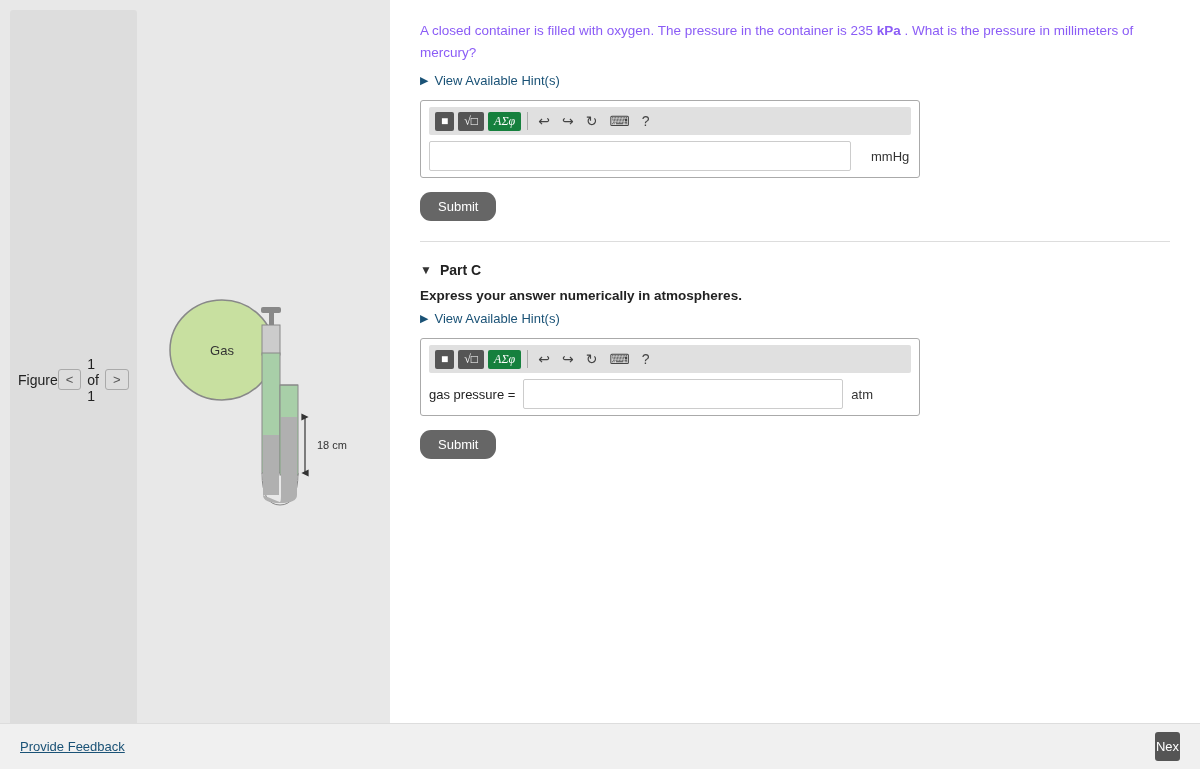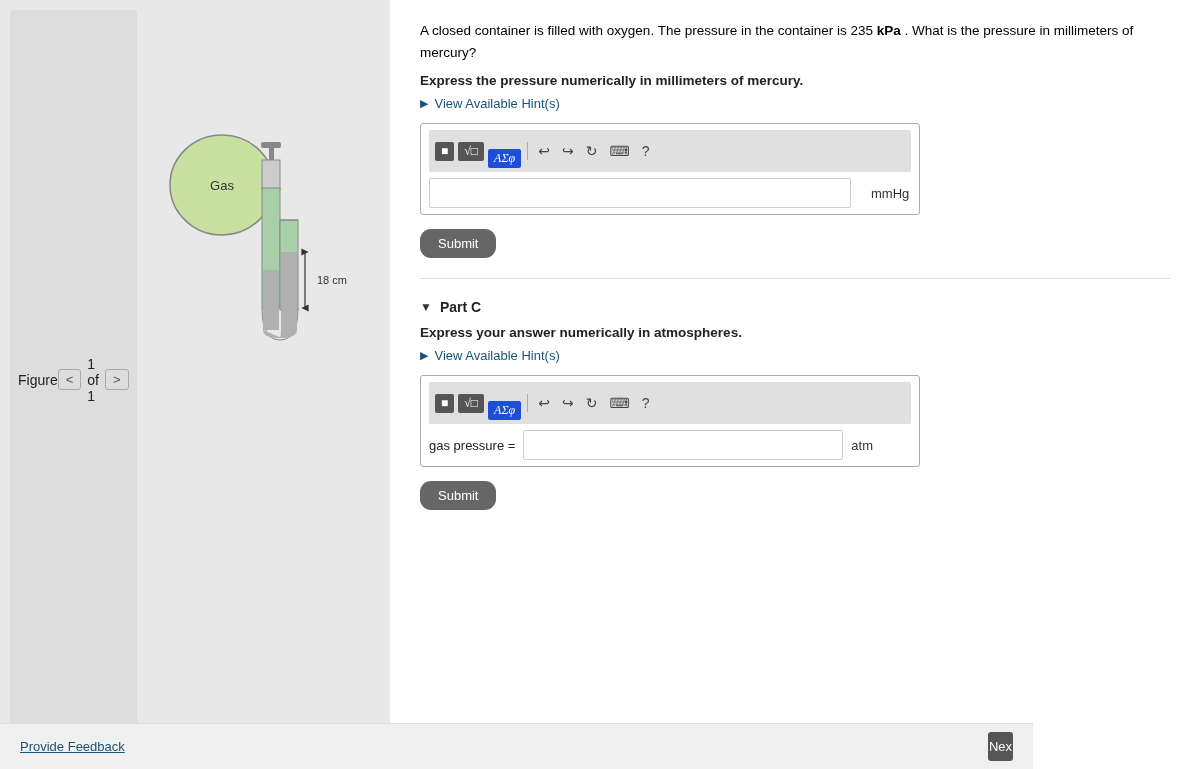--- a/index.html
+++ b/index.html
@@ -40,40 +40,41 @@
       border: 1px solid #aaa;
       border-radius: 3px;
       cursor: pointer;
       padding: 2px 7px;
       font-size: 13px;
       color: #555;
     }
     .figure-canvas {
       flex: 1;
       display: flex;
+      align-items: center;
       justify-content: center;
       padding: 20px;
     }
     
     .right-panel {
       flex: 1;
       padding: 20px 30px;
       overflow-y: auto;
     }
     
     .part-b-section {
       margin-bottom: 20px;
       padding-bottom: 20px;
       border-bottom: 1px solid #ddd;
     }
     .question-text {
       font-size: 13.5px;
       line-height: 1.6;
       margin-bottom: 10px;
-      color: #000000;
+      color: #8b5cf6;
     }
     .instruction-text {
       font-weight: bold;
       font-size: 13.5px;
       margin-bottom: 8px;
     }
     .hint-toggle {
       display: flex;
       align-items: center;
       gap: 6px;
@@ -107,23 +108,22 @@
       background: #555;
       color: #fff;
       border: none;
       border-radius: 2px;
       padding: 2px 6px;
       font-size: 12px;
       cursor: pointer;
       font-family: serif;
     }
     .toolbar-btn.symbol {
-      background: #1d4ed8;
+      background: #15803d;
       font-style: italic;
-      margin-top: 15px;
     }
     .toolbar-separator {
       width: 1px;
       height: 18px;
       background: #aaa;
       margin: 0 2px;
     }
     .toolbar-icon-btn {
       background: none;
       border: none;
@@ -191,21 +191,21 @@
     }
     .gas-pressure-label {
       font-size: 13px;
       white-space: nowrap;
     }
     
     .footer-bar {
       position: fixed;
       bottom: 0;
       left: 0;
-      width: 1033px;
+      width: 1200px;
       display: flex;
       align-items: center;
       justify-content: space-between;
       padding: 8px 20px;
       background: #f0f0f0;
       border-top: 1px solid #ddd;
       z-index: 100;
     }
     .feedback-link {
       color: #1a5276;
@@ -279,21 +279,20 @@
       </svg>
     </div>
   </div>
 
   <div class="right-panel">
 
     <div class="part-b-section">
       <p class="question-text">
         A closed container is filled with oxygen. The pressure in the container is 235 <strong>kPa</strong> . What is the pressure in millimeters of mercury?
       </p>
-      <p class="instruction-text">Express the pressure numerically in millimeters of mercury.</p>
 
       <div class="hint-toggle">
         <span class="arrow">▶</span>
         <span>View Available Hint(s)</span>
       </div>
 
       <div class="math-input-container">
         <div class="math-toolbar">
           <button class="toolbar-btn">■</button>
           <button class="toolbar-btn">√□</button>

